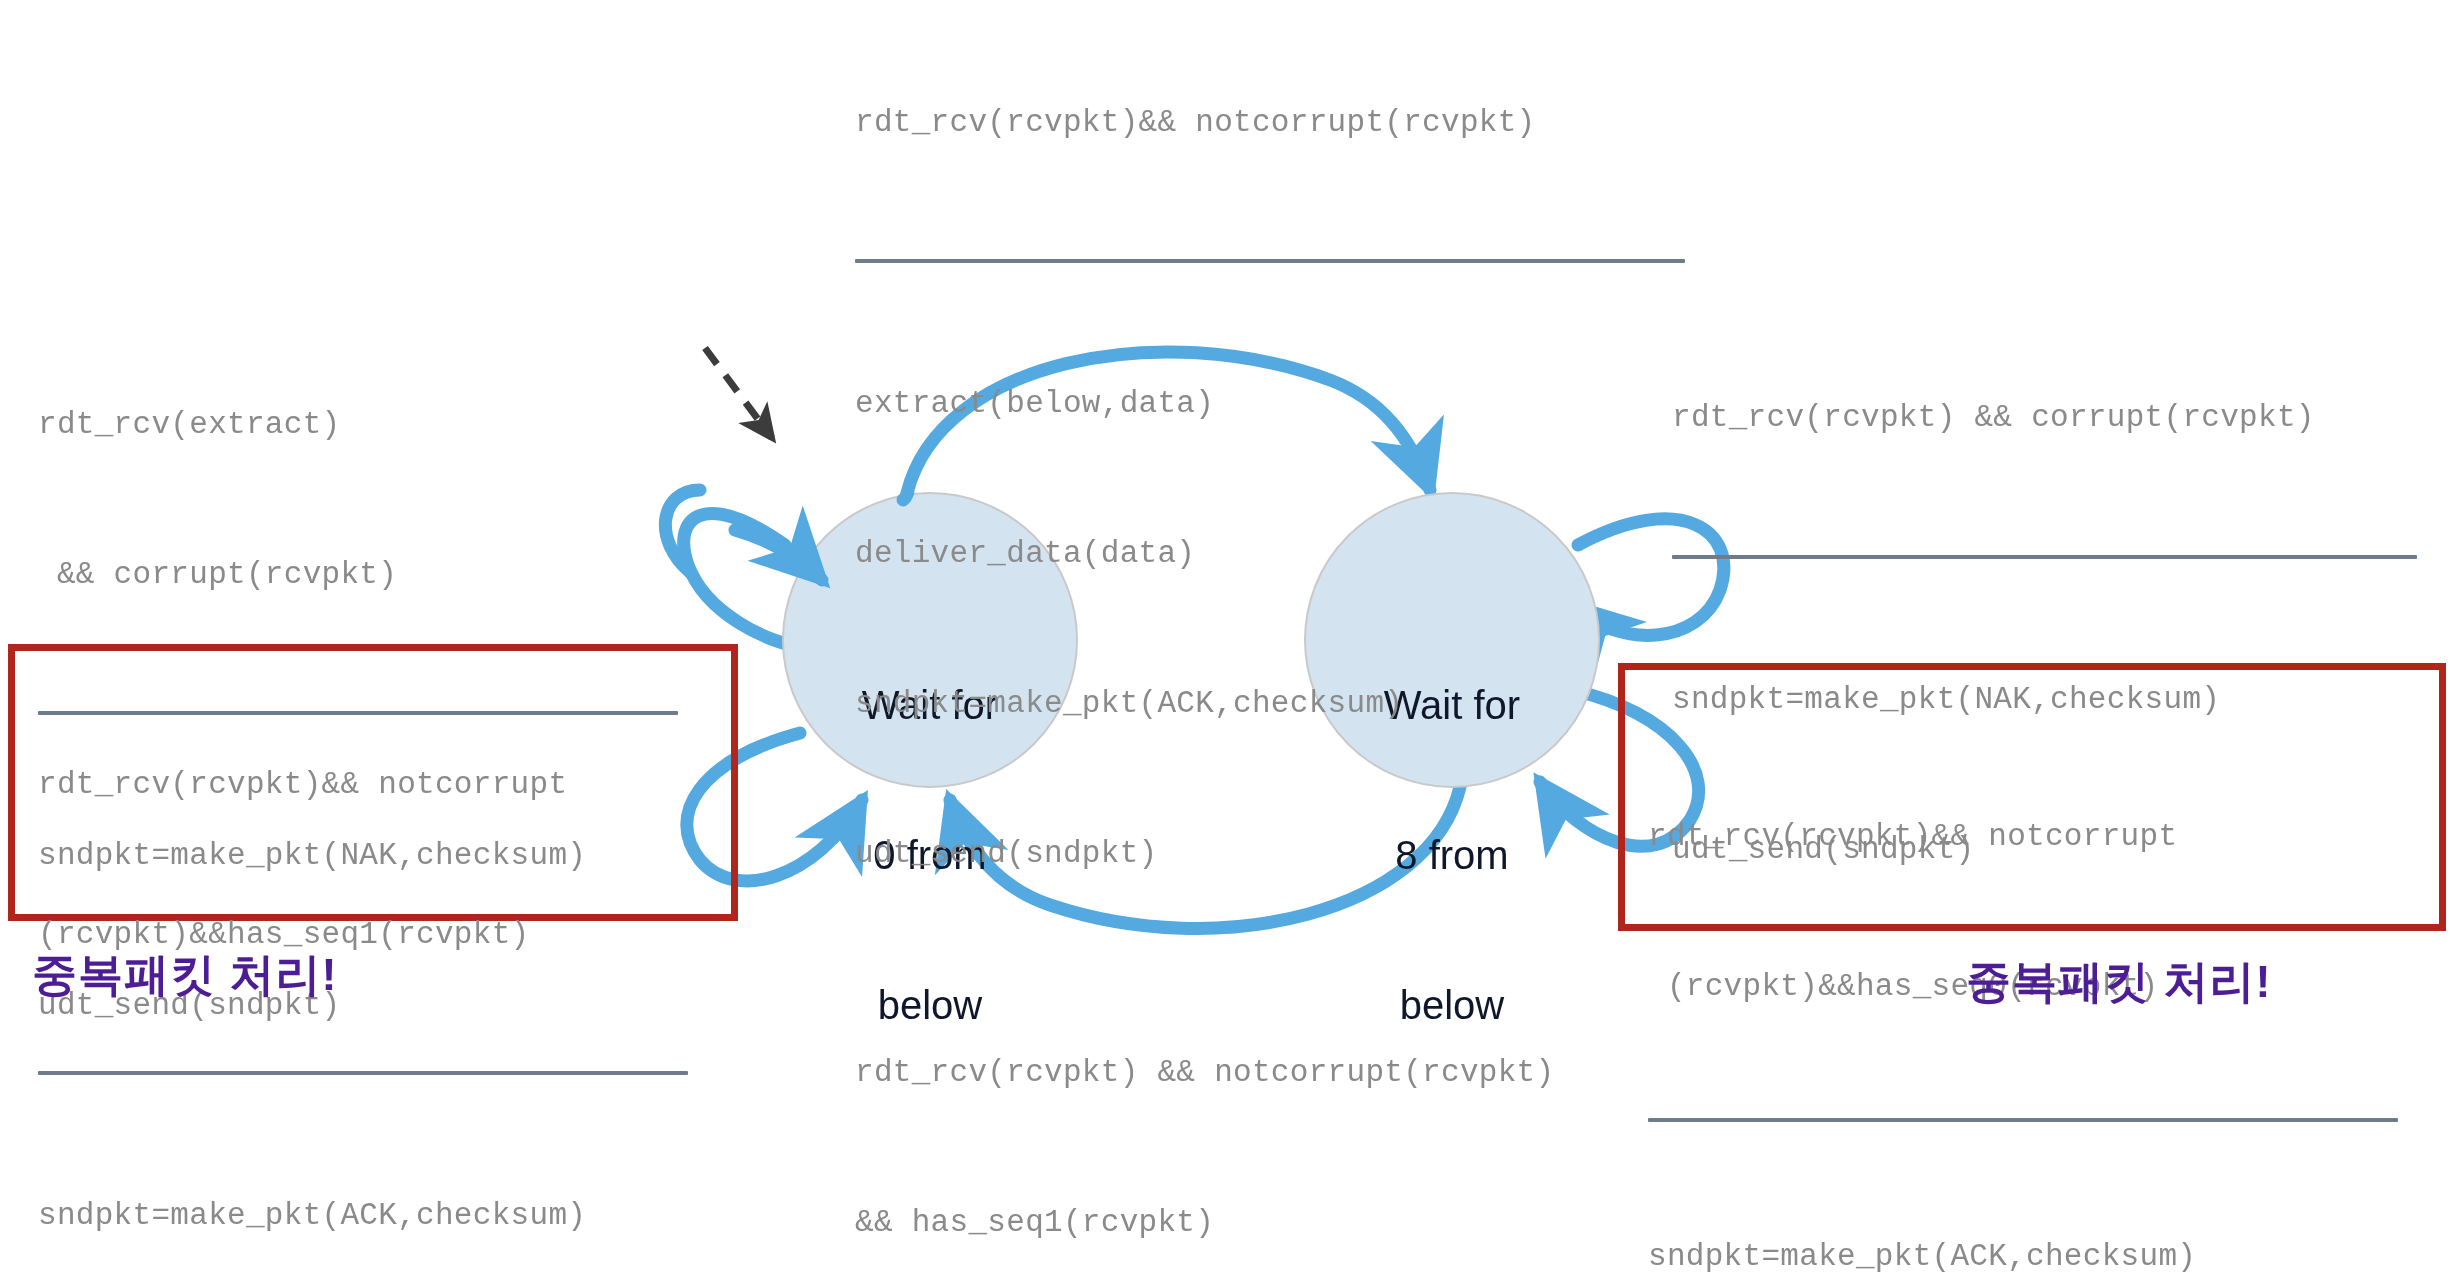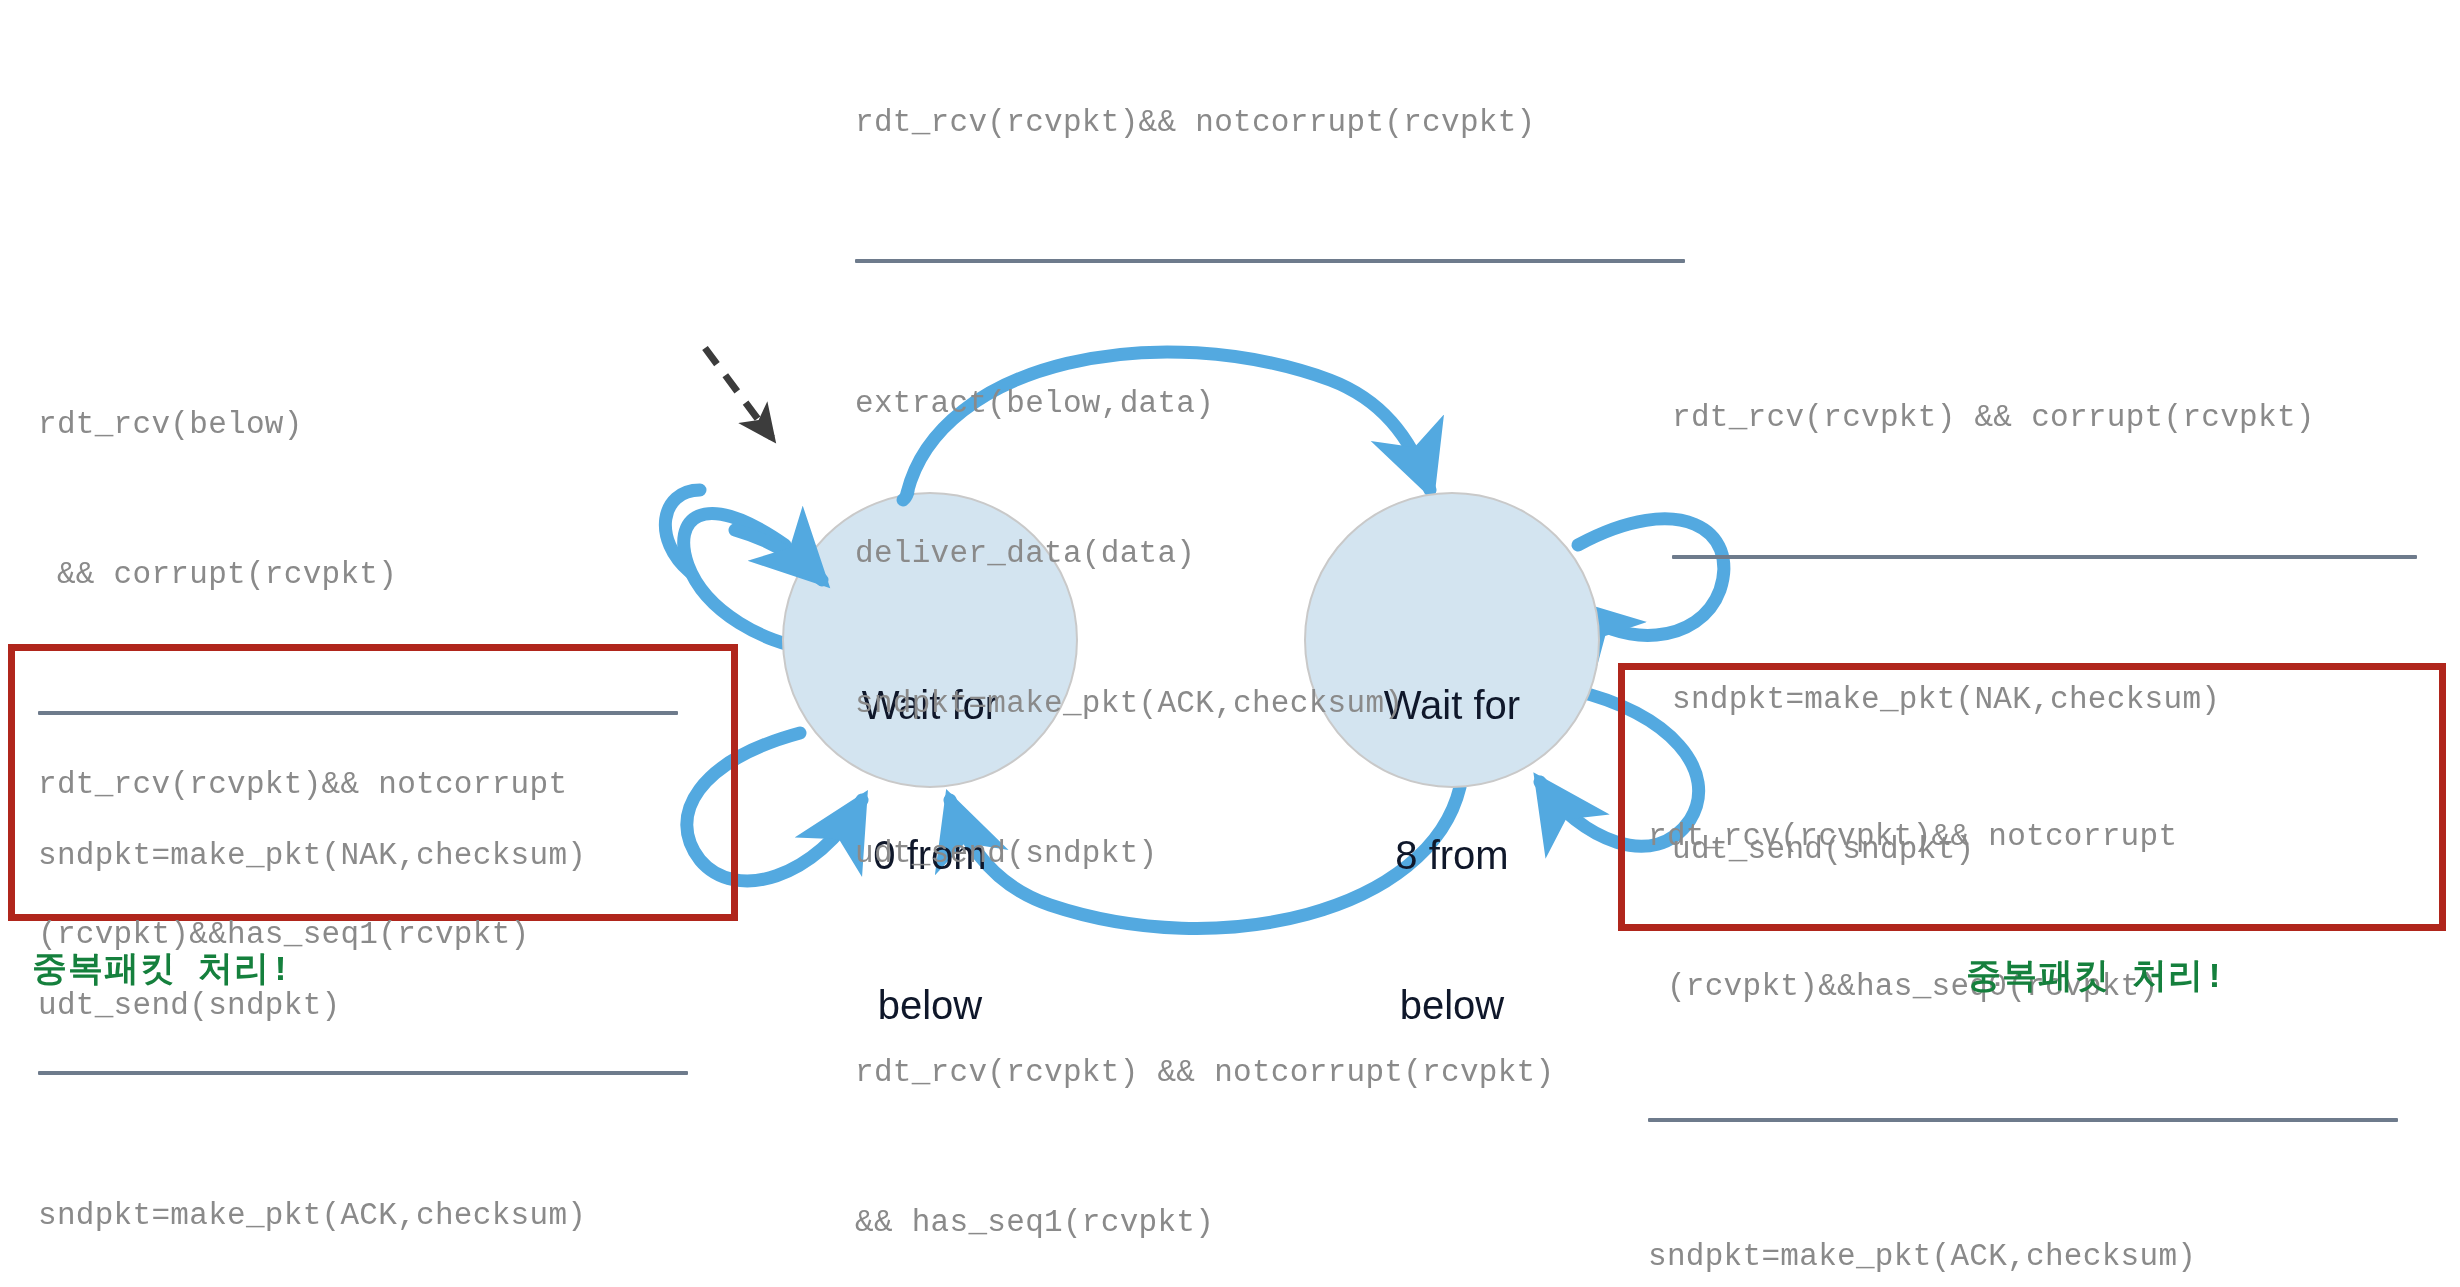--- a/index.html
+++ b/index.html
@@ -40,24 +40,24 @@
   }
   
   .red-box {
     position: absolute;
     border: 7px solid #b0261c;
     background: transparent;
     box-sizing: border-box;
   }
   .kor-label {
     position: absolute;
-    color: #15803d;
-    font-family: Liberation Mono, monospace;
+    color: #4c1d95;
+    font-family: Liberation Sans, sans-serif;
     font-weight: bold;
-    font-size: 35px;
+    font-size: 45px;
     letter-spacing: 1px;
     white-space: nowrap;
   }
   
   #fsm {
     position: absolute;
     left: 0;
     top: 0;
     width: 2460px;
     height: 1287px;
@@ -143,21 +143,21 @@
   <div class="code-block" style="left:855px; top:-2px; width:830px;">
     <span class="code-line">rdt_rcv(rcvpkt)&amp;&amp; notcorrupt(rcvpkt)</span>
     <span class="hrule"></span>
     <span class="code-line">extract(below,data)</span>
     <span class="code-line">deliver_data(data)</span>
     <span class="code-line">sndpkt=make_pkt(ACK,checksum)</span>
     <span class="code-line">udt_send(sndpkt)</span>
   </div>
 
   <div class="code-block" style="left:38px; top:300px; width:660px;">
-    <span class="code-line">rdt_rcv(below)</span>
+    <span class="code-line">rdt_rcv(extract)</span>
     <span class="code-line"> &amp;&amp; corrupt(rcvpkt)</span>
     <span class="hrule" style="width:640px;"></span>
     <span class="code-line">sndpkt=make_pkt(NAK,checksum)</span>
     <span class="code-line">udt_send(sndpkt)</span>
   </div>
 
   <div class="red-box" style="left:8px; top:644px; width:730px; height:277px;"></div>
   <div class="code-block" style="left:38px; top:660px; width:680px;">
     <span class="code-line">rdt_rcv(rcvpkt)&amp;&amp; notcorrupt</span>
     <span class="code-line">(rcvpkt)&amp;&amp;has_seq1(rcvpkt)</span>

